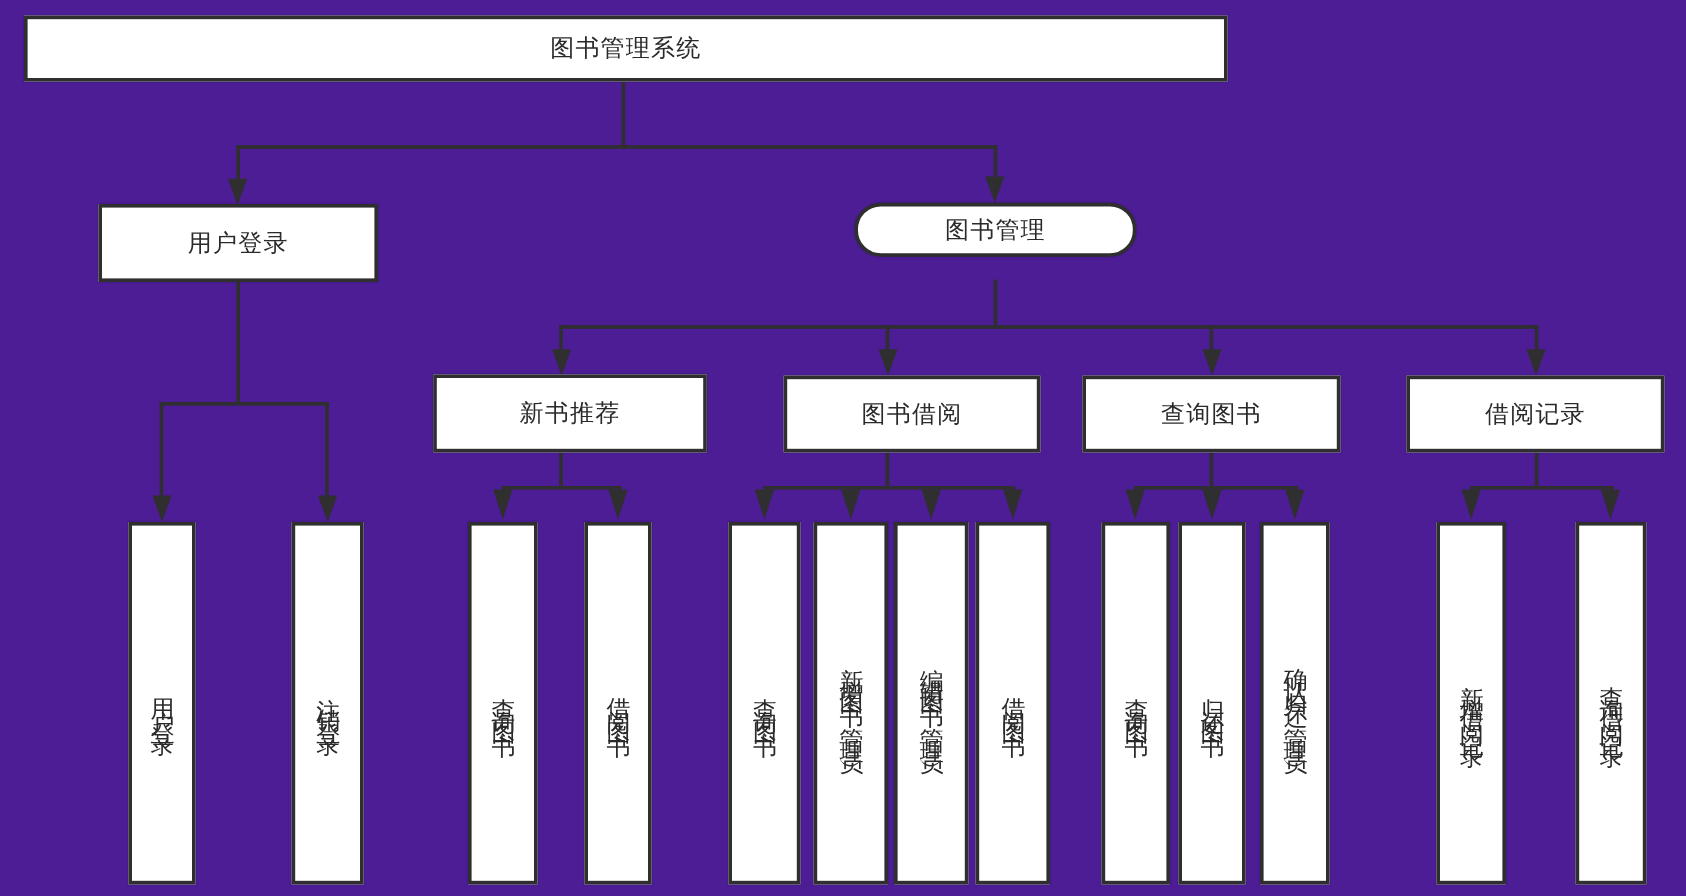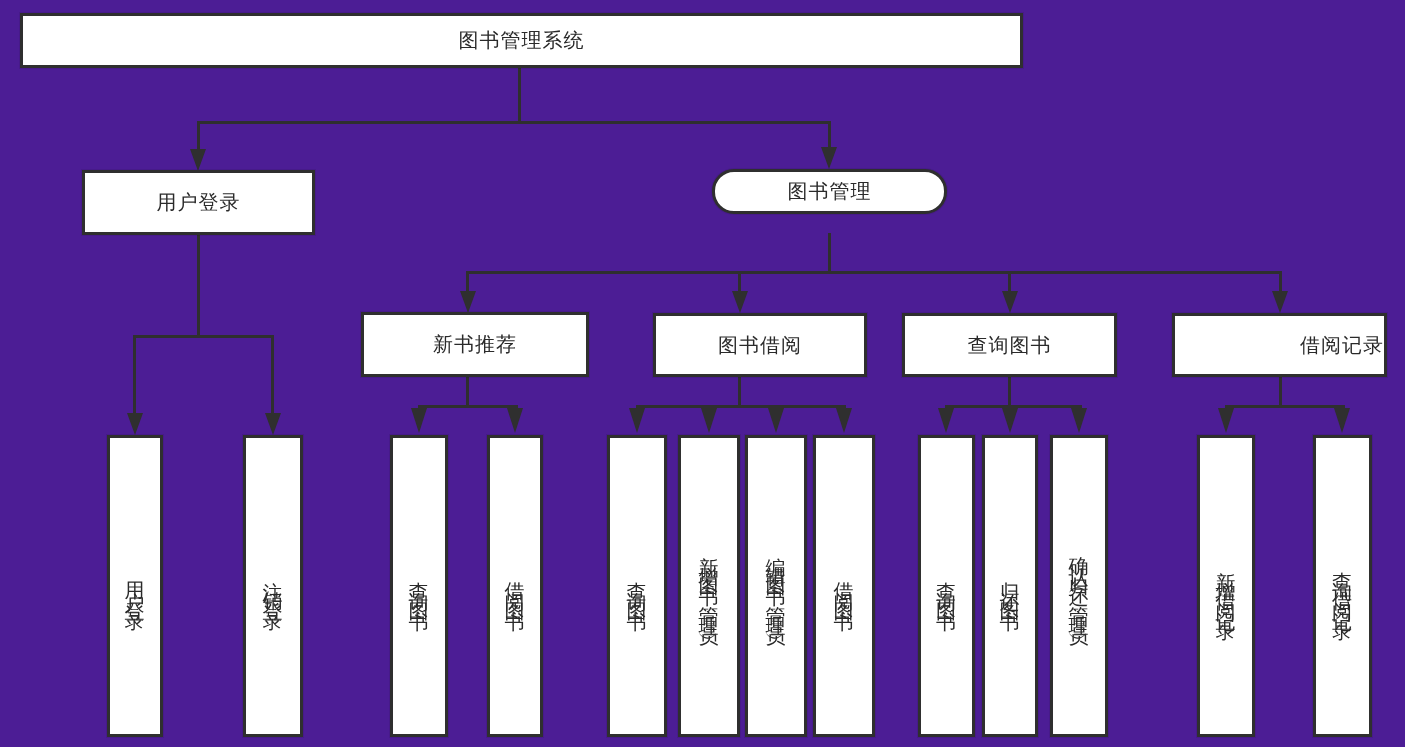--- a/index.html
+++ b/index.html
@@ -133,21 +133,21 @@
   </div>
 
   <div class="box" style="left:633px; top:313px; width:214px; height:64px;margin-left:20px;">
     <span>图书借阅</span>
   </div>
 
   <div class="box" style="left:902px; top:313px; width:215px; height:64px;">
     <span>查询图书</span>
   </div>
 
-  <div class="box" style="left:1172px; top:313px; width:215px; height:64px;justify-content:flex-end;">
+  <div class="box" style="left:1172px; top:313px; width:215px; height:64px;">
     <span>借阅记录</span>
   </div>
 
   <div class="vbox" style="left:107px; width:56px;">
     <span>用户登录</span>
   </div>
 
   <div class="vbox" style="left:243px; width:60px;">
     <span>注销登录</span>
   </div>

